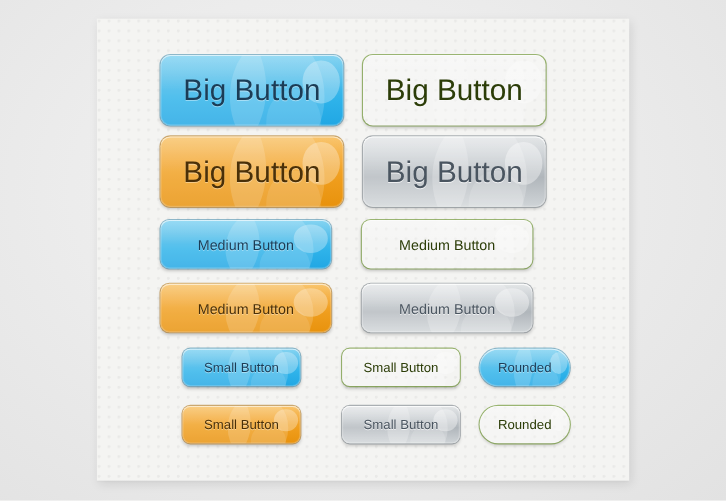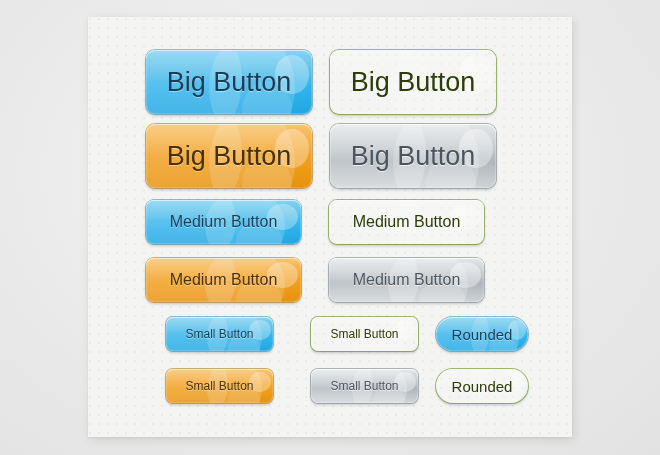--- a/index.html
+++ b/index.html
@@ -93,34 +93,34 @@
   .size-big {
     width: 166px;
     height: 64px;
     border-radius: 9px;
     font-size: 27px;
   }
   .size-medium {
     width: 155px;
     height: 44px;
     border-radius: 8px;
-    font-size: 16px;
+    font-size: 13px;
   }
   .size-small {
     width: 107px;
     height: 34px;
     border-radius: 7px;
     font-size: 12px;
     margin-left: 20px;
   }
   .size-rounded {
-    width: 92px;
+    width: 82px;
     height: 34px;
     border-radius: 17px;
-    font-size: 15px;
+    font-size: 12px;
   }
 
   
   .color-blue {
     background: linear-gradient(to bottom, #63c8ee 0%, #4fbdea 28%, #2fb3ea 62%, #21a7e4 100%);
     box-shadow:
       inset 0 1px 0 rgba(255,255,255,0.55),
       inset 0 0 0 1px rgba(255,255,255,0.18),
       0 0 0 1px rgba(60,135,170,0.55),
       0 2px 3px rgba(0,0,0,0.20);

